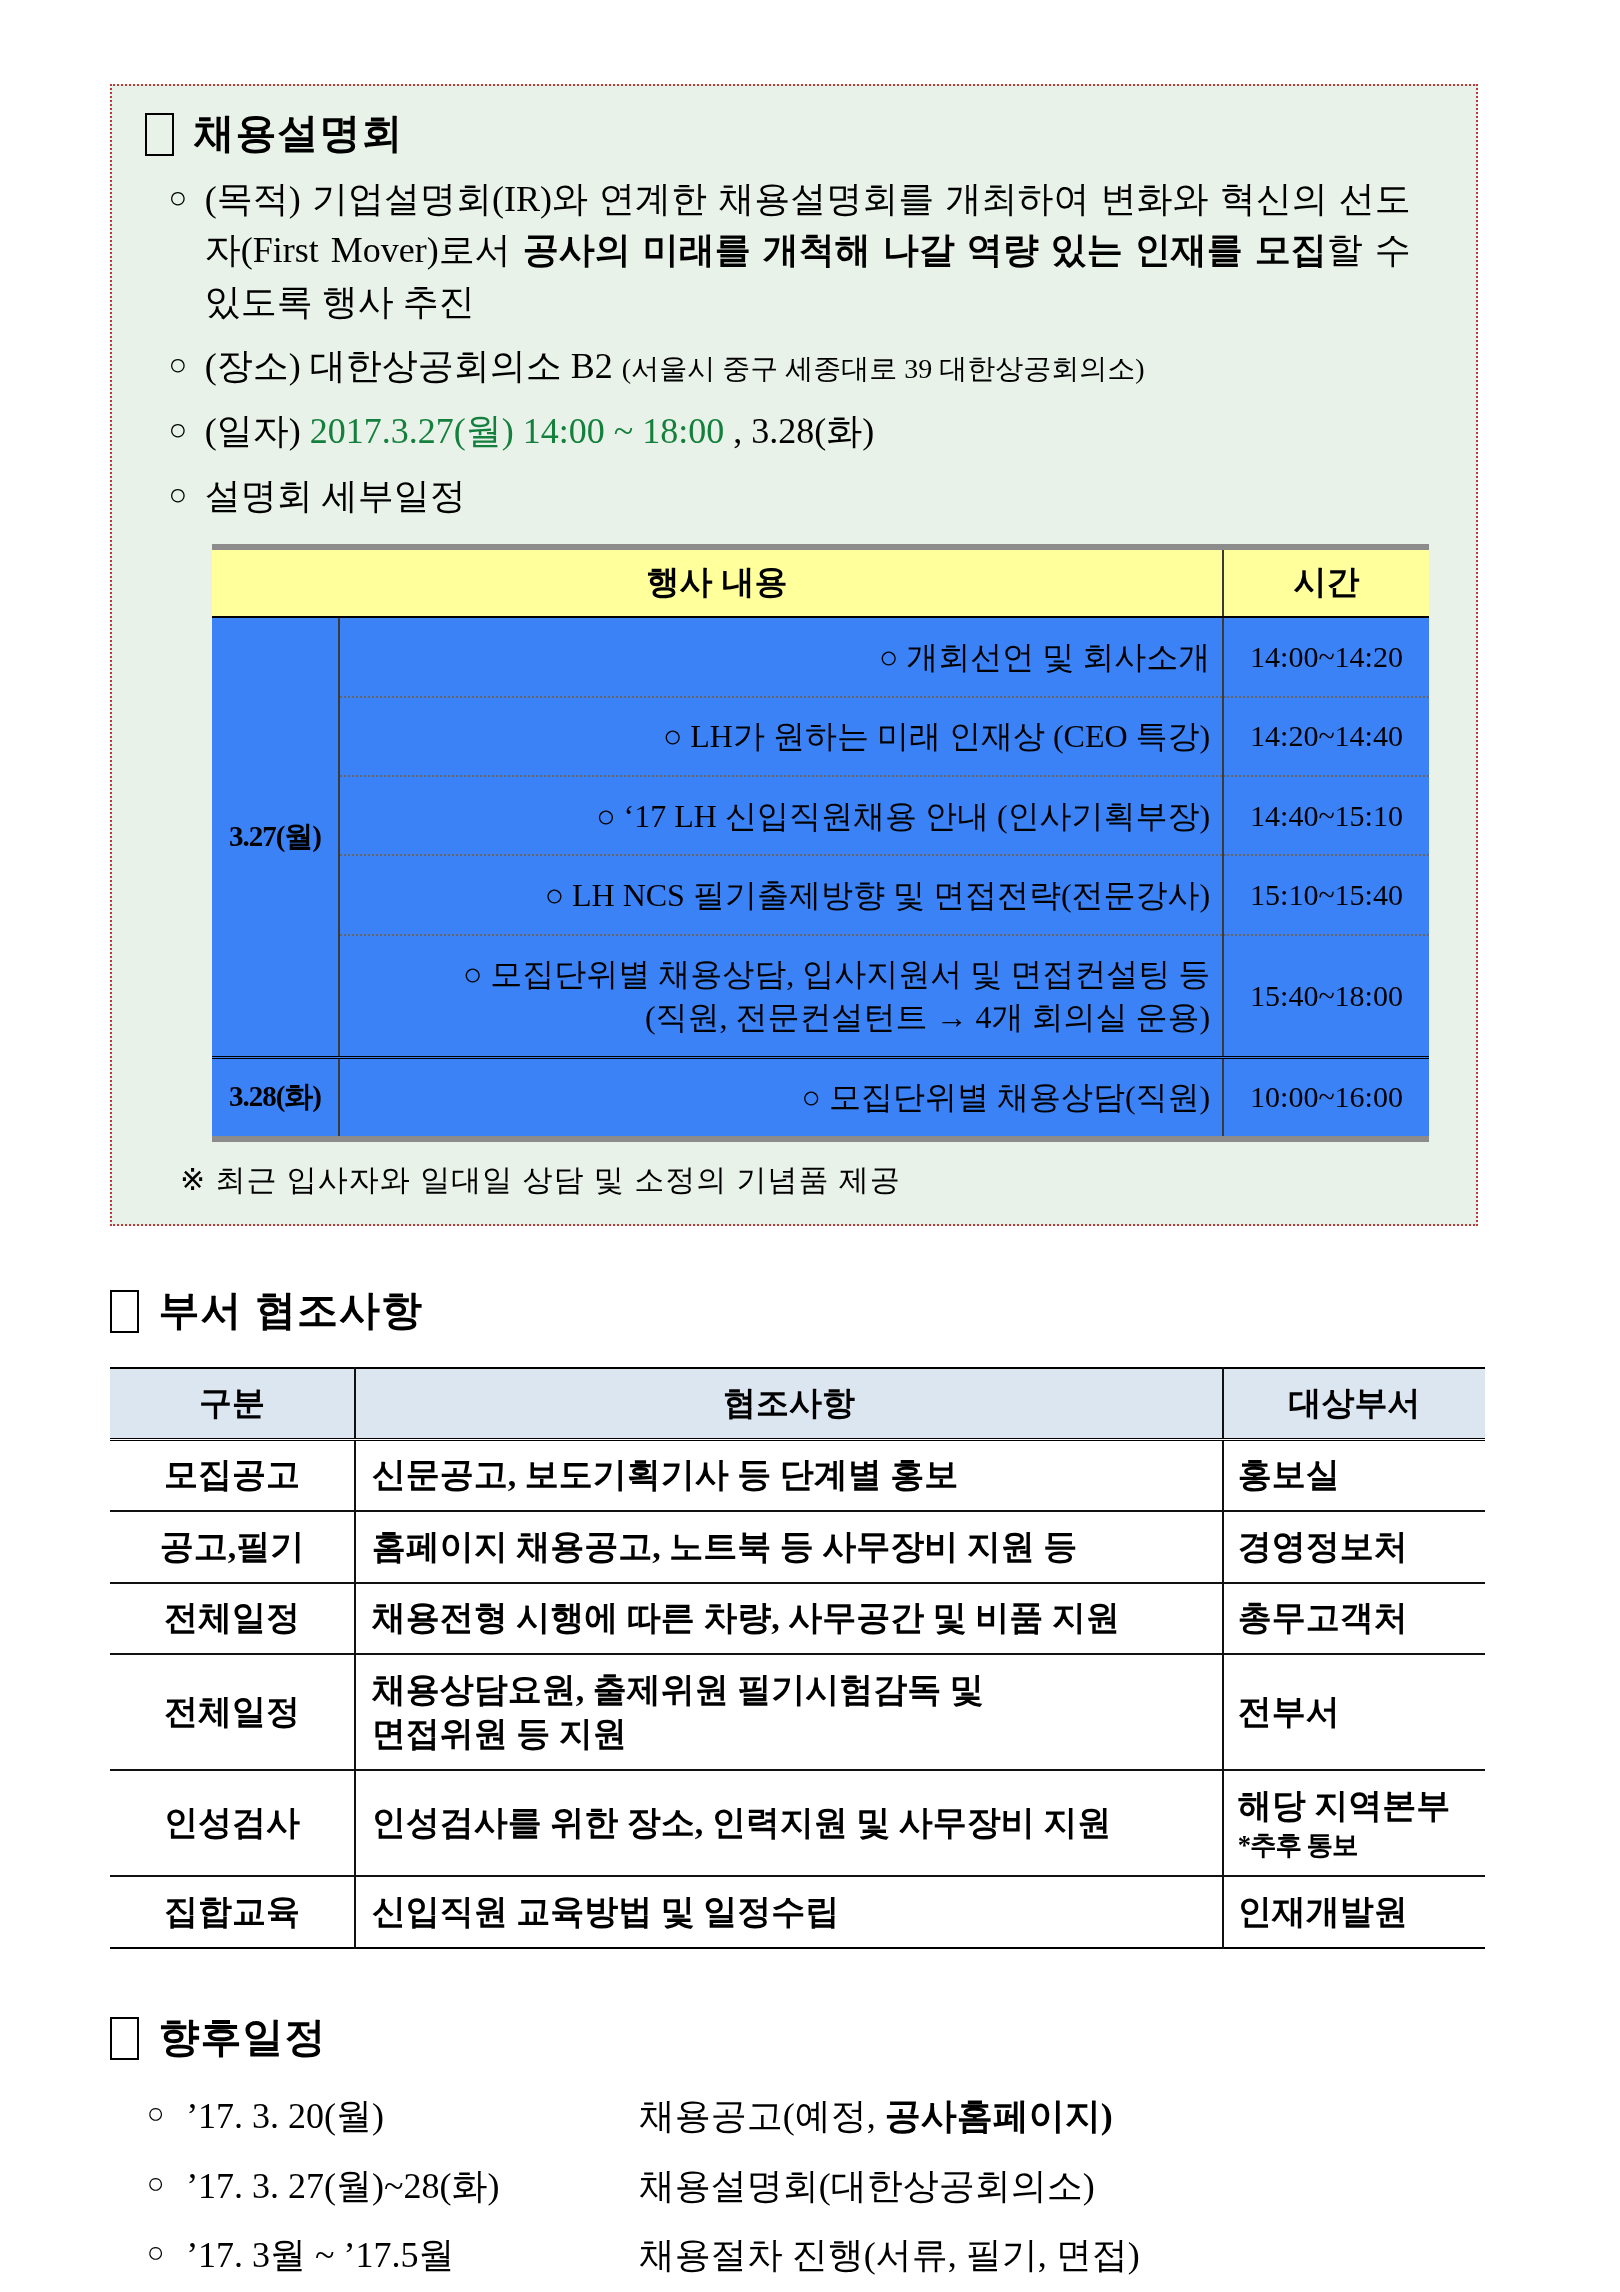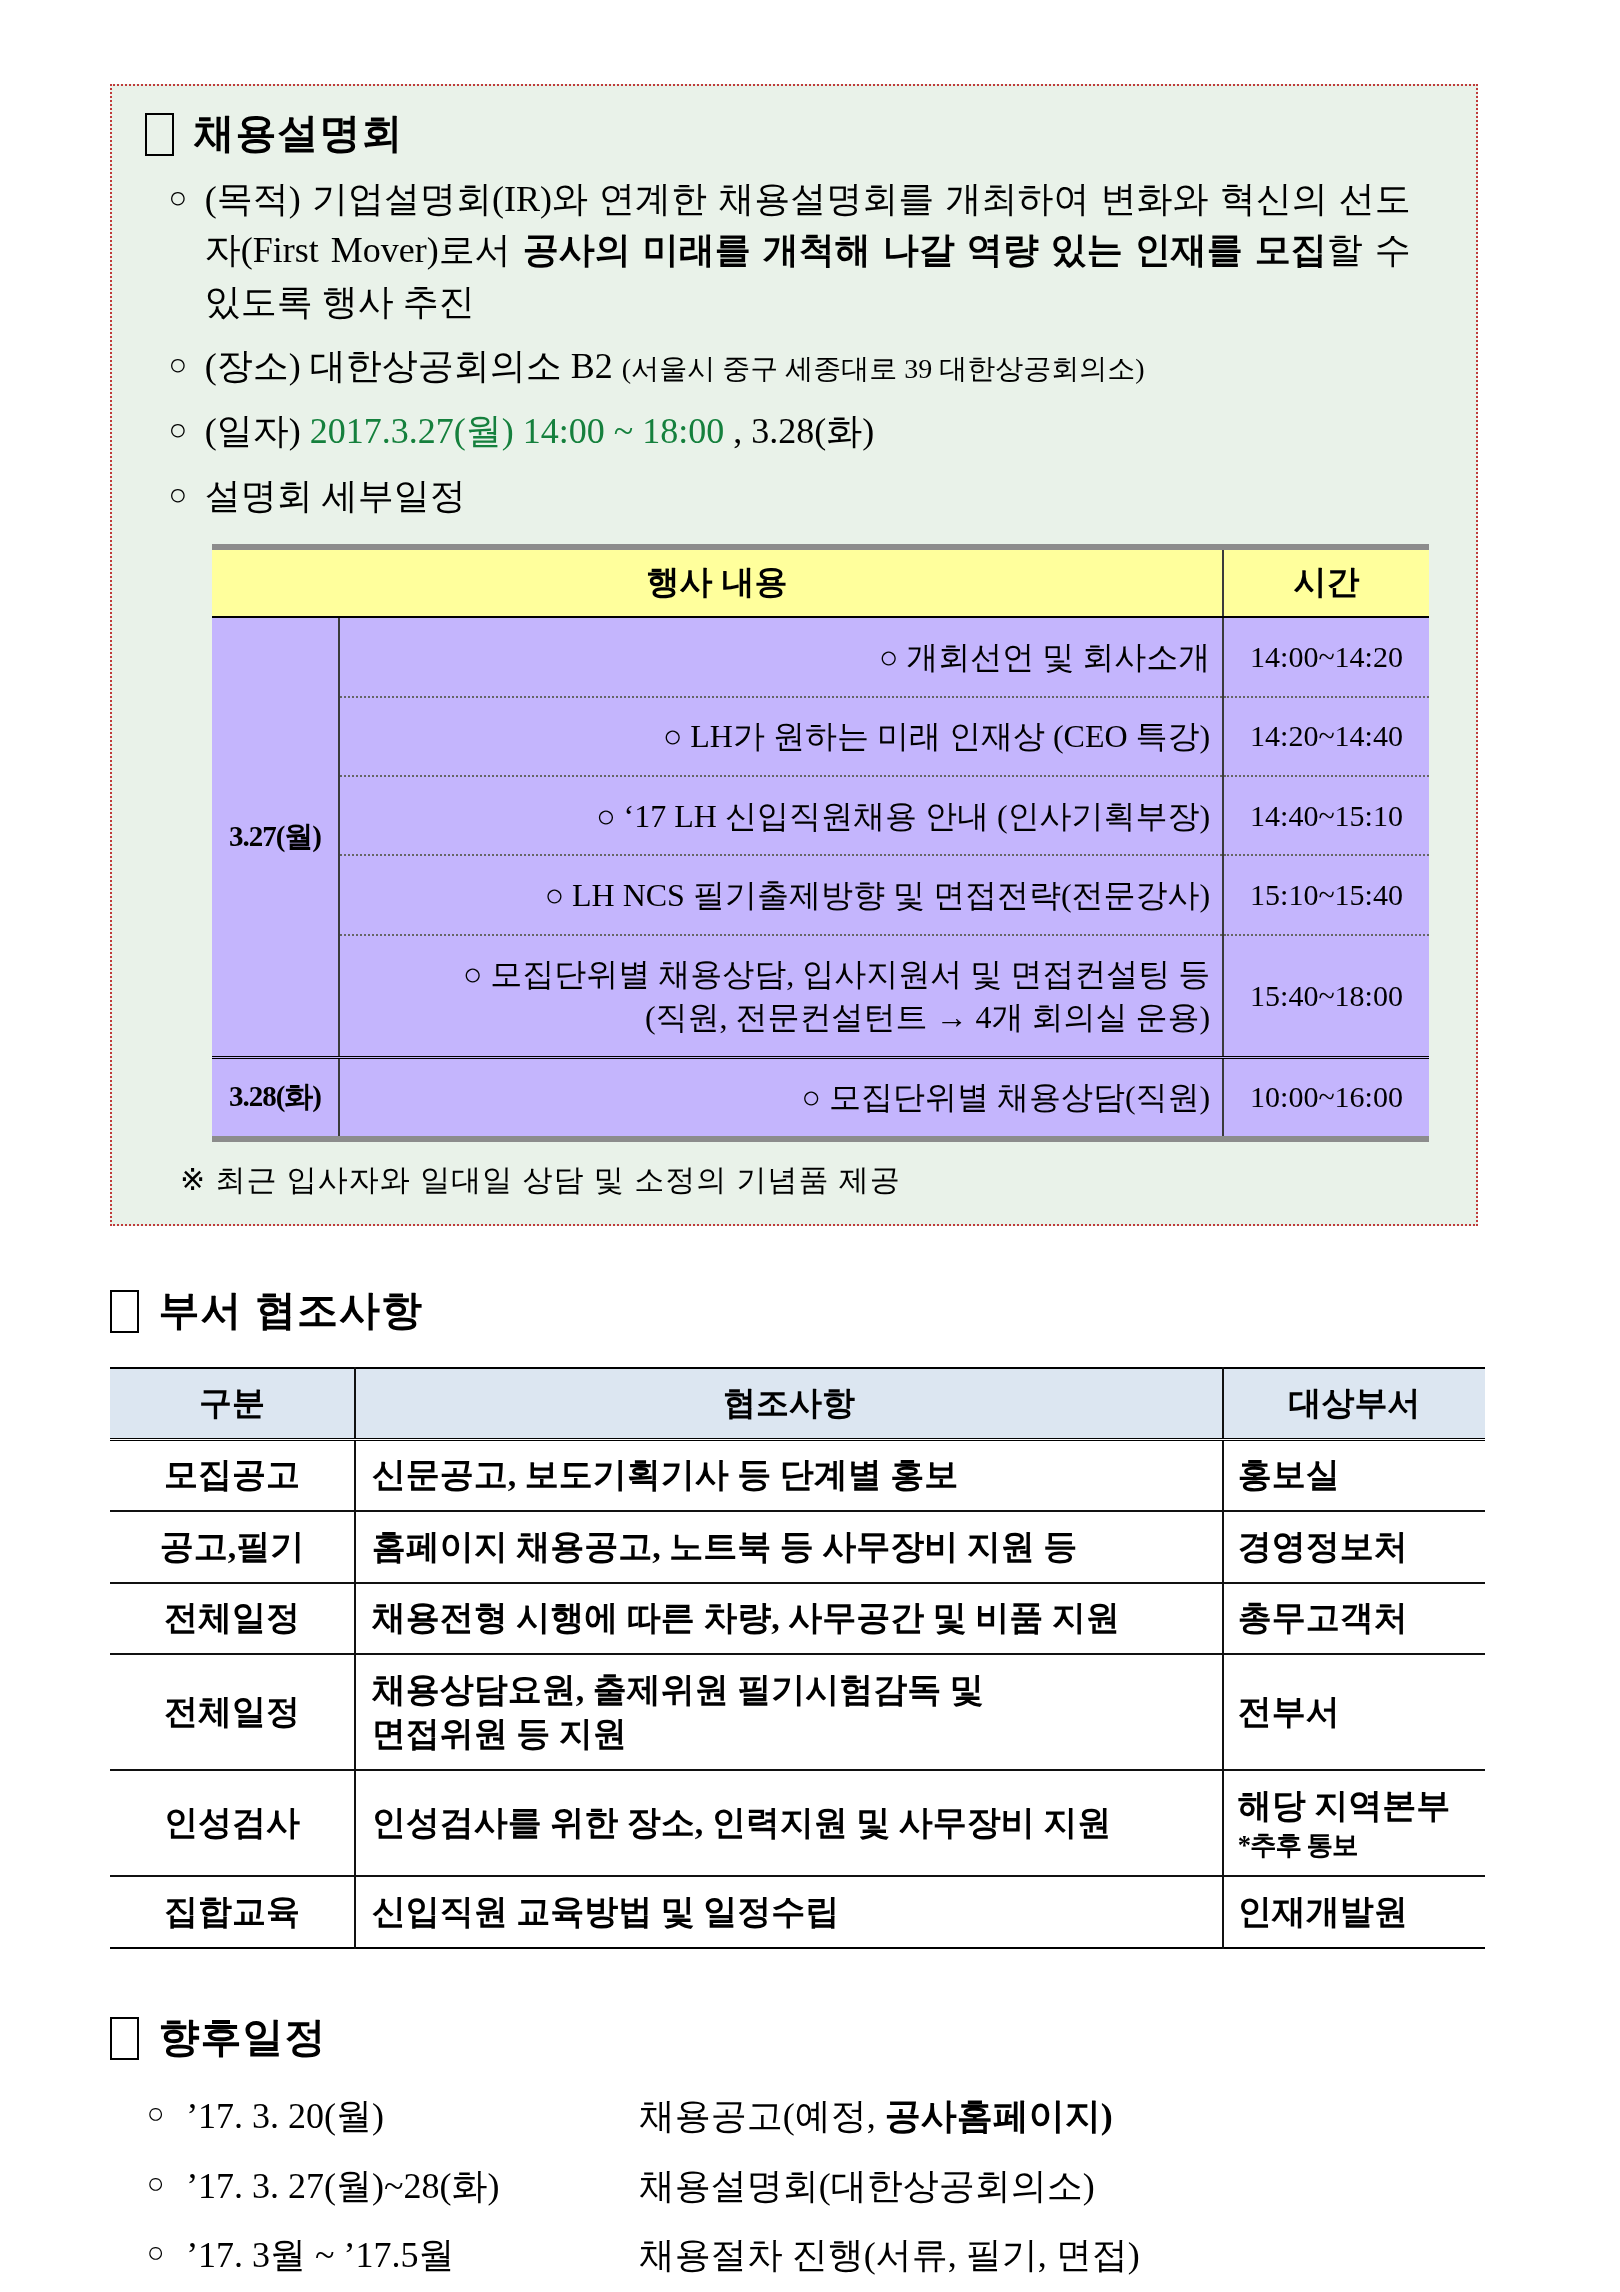--- a/index.html
+++ b/index.html
@@ -36,21 +36,21 @@
   .o-line .txt { font-size:36px; line-height:1.42; }
   .purpose .txt { width:1206px; text-align:justify; }
   .bold-run { font-weight:bold; }
   .small-paren { font-size:28px; }
   .blue-run { color:#15803d; }
 
   
   table { border-collapse:collapse; }
   .schedule-table {
     width:1217px; margin:21.6px 0 0 67px;
-    background:#c4b5fd;
+    background:#3b82f6;
     border-top:6.9px solid #8C8C8C; border-bottom:6.9px solid #8C8C8C;
   }
   .schedule-table th {
     background:#FFFF9C; font-family:"Liberation Sans","DejaVu Sans",sans-serif;
     font-weight:bold; font-size:33px; padding:10.8px 5.9px;
     border-bottom:2px solid #000;
   }
   .schedule-table th.h-content { border-right:2px solid #3a3a3a; }
   .schedule-table td { font-size:32px; vertical-align:middle; }
   .schedule-table td.date {

